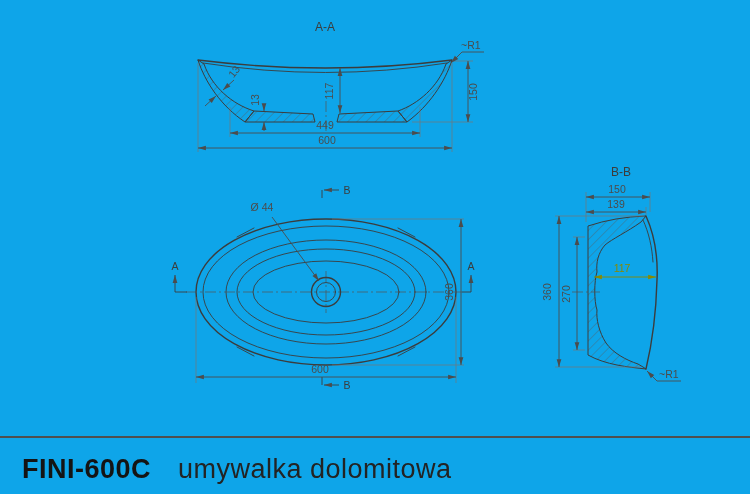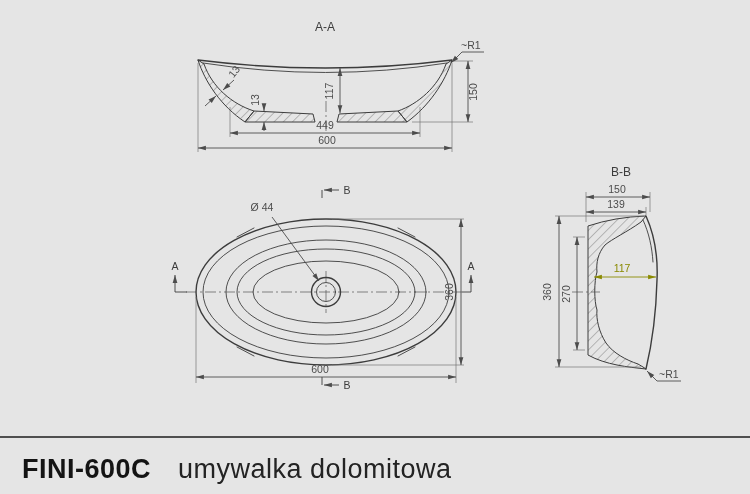--- a/index.html
+++ b/index.html
@@ -1,16 +1,16 @@
 <!DOCTYPE html>
 <html><head>
 <meta charset="utf-8">
 <style>
   html,body{margin:0;padding:0;background:#ffffff;}
-  .stage{width:750px;height:494px;position:relative;background:#e5e5e5;font-family:"Liberation Sans",sans-serif;}
+  .stage{width:750px;height:494px;position:relative;background:#0ea5e9;font-family:"Liberation Sans",sans-serif;}
   svg{display:block}
   .obj{stroke:#3c3c3c;fill:none;stroke-width:1.4;stroke-linecap:round;}
   .obj-thin{stroke:#3c3c3c;fill:none;stroke-width:0.9;stroke-linecap:round;}
   .hatchband{fill:url(#hatch);stroke:#3c3c3c;stroke-width:1;}
   .dim{stroke:#4c4c4c;stroke-width:0.9;fill:none;}
   .dimY{stroke:#8a8a00;stroke-width:0.9;fill:none;}
   .ext{stroke:#777777;stroke-width:0.7;fill:none;}
   .cl{stroke:#555555;stroke-width:0.7;fill:none;stroke-dasharray:11 3 2 3;}
   .mk{stroke:#3c3c3c;stroke-width:0.9;fill:none;}
   text{font-family:"Liberation Sans",sans-serif;fill:#3c3c3c;}

